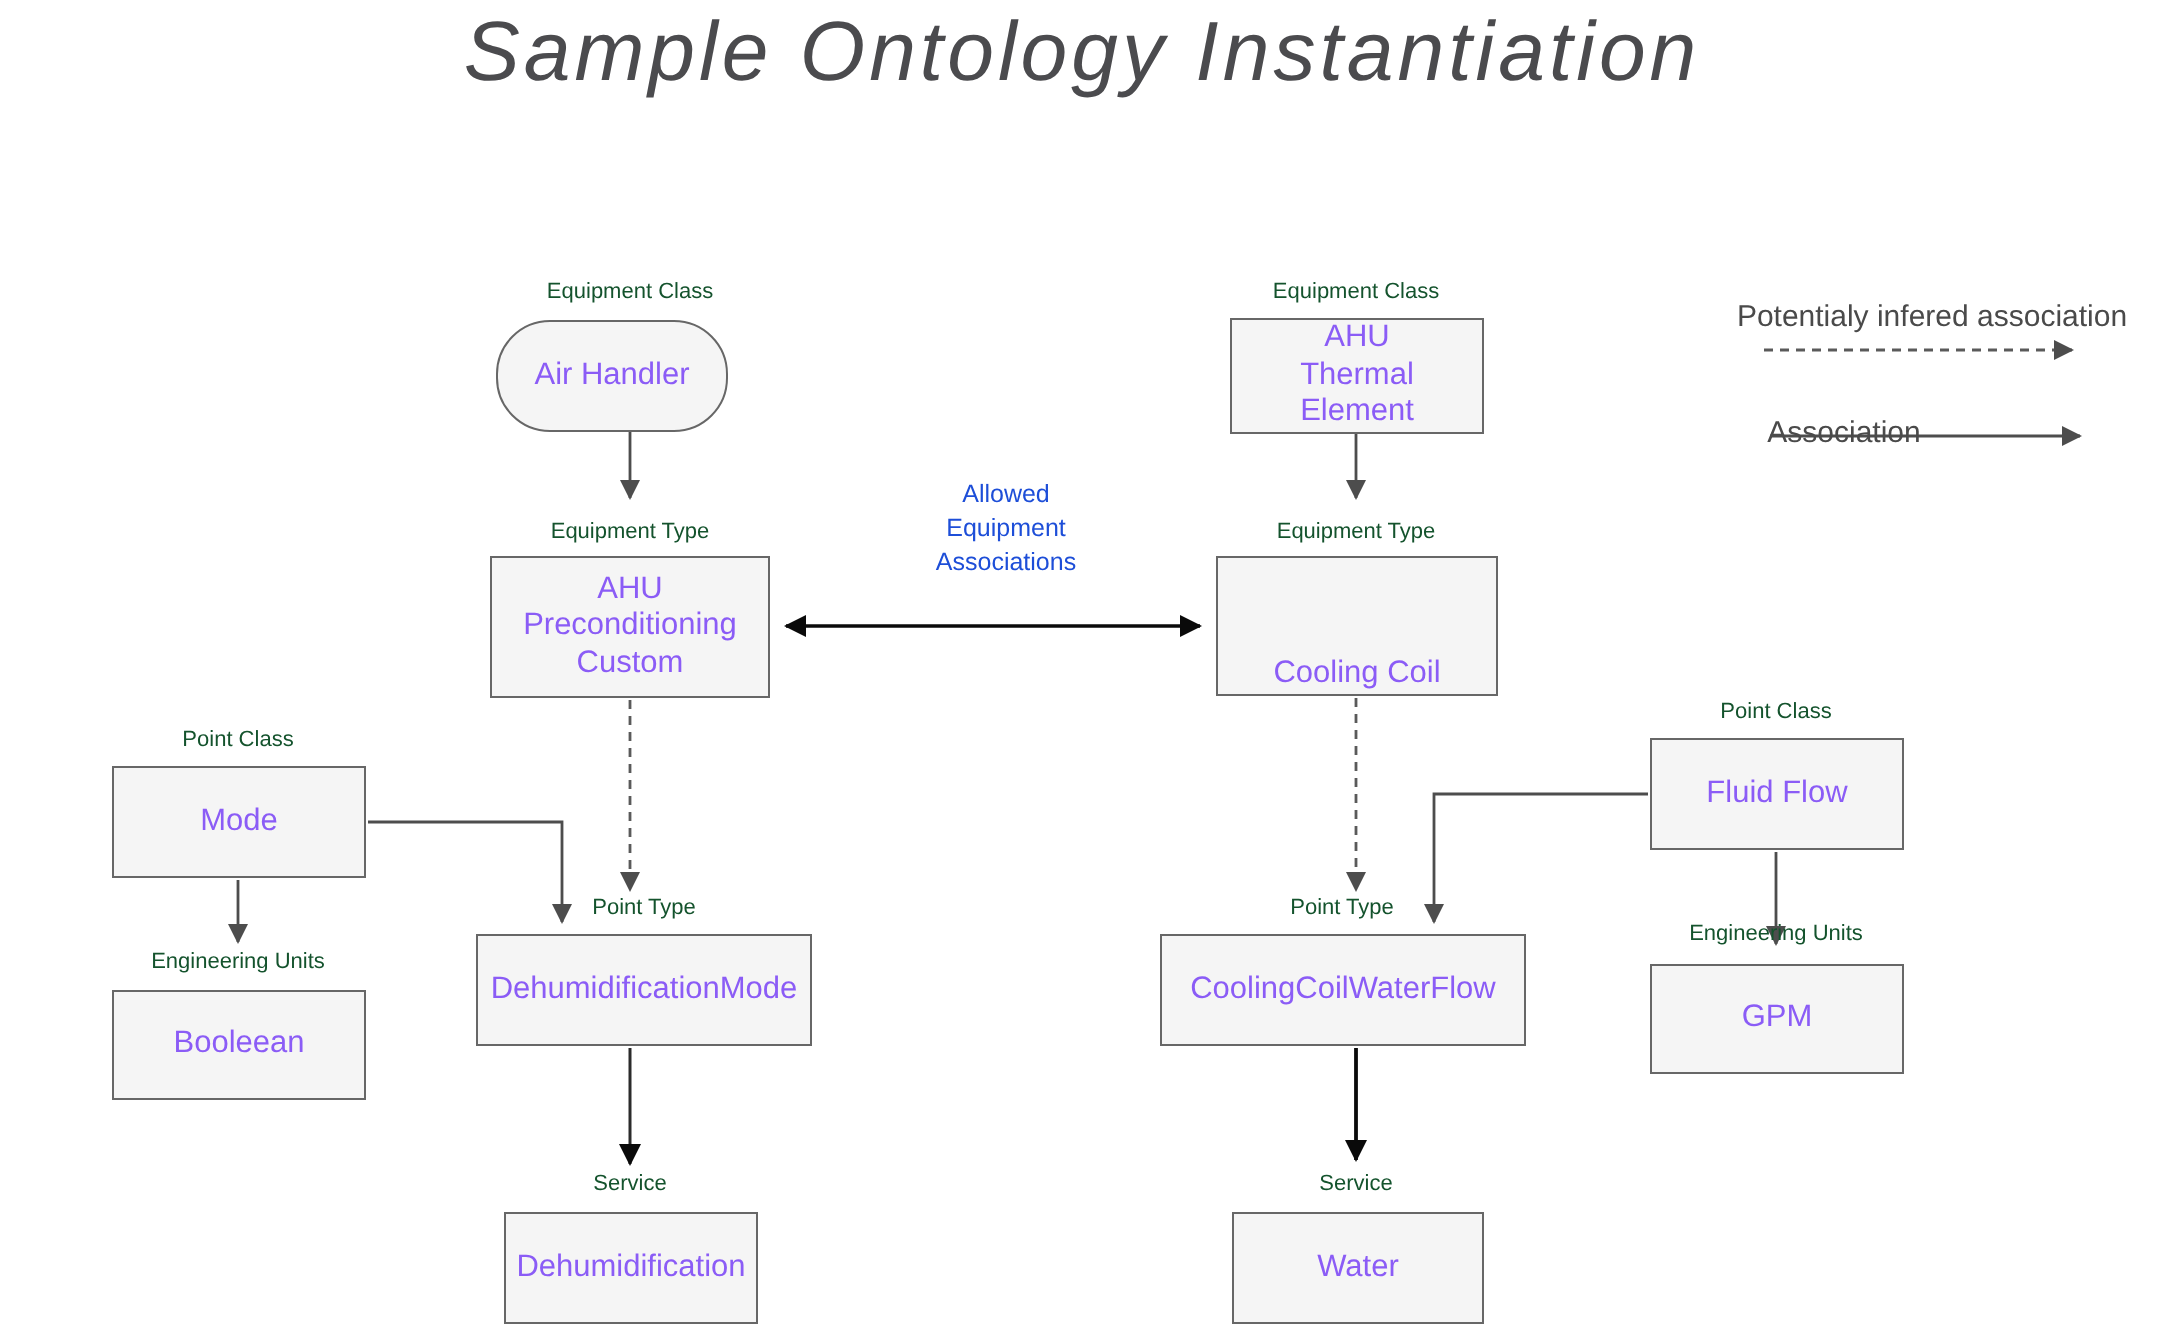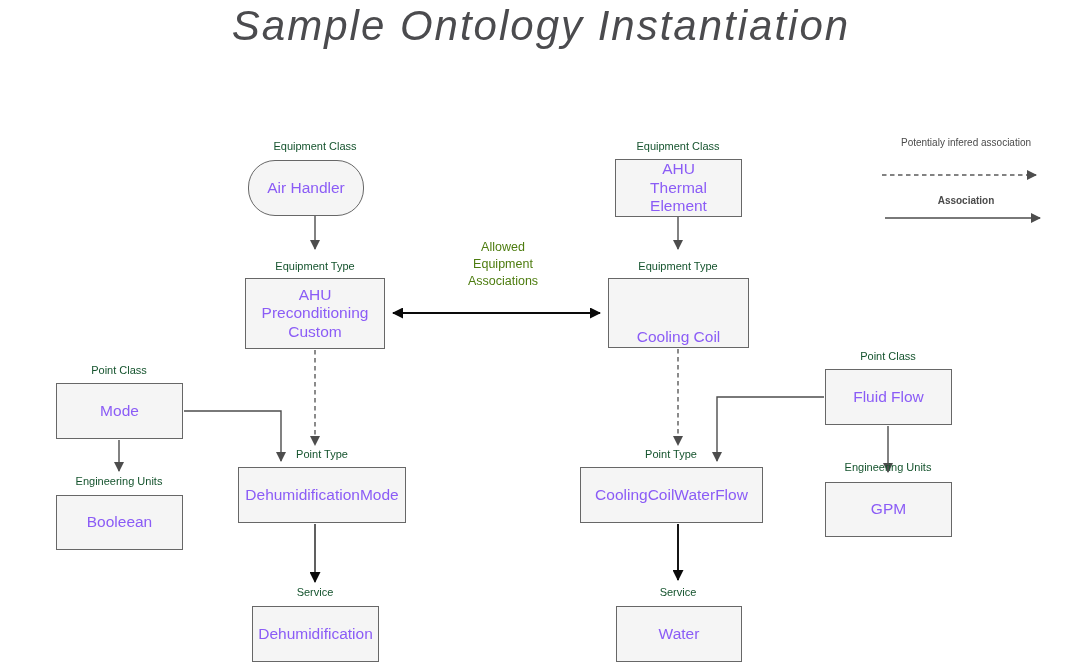--- a/index.html
+++ b/index.html
@@ -49,29 +49,30 @@
     white-space: nowrap;
     font-size: 11px;
     color: #14532d;
   }
   .edge-label {
     position: absolute;
     transform: translateX(-50%);
     text-align: center;
     font-size: 12.5px;
     line-height: 1.35;
-    color: #4d7c0f;
+    color: #1d4ed8;
     white-space: pre-line;
   }
   .legend-label {
     position: absolute;
     transform: translateX(-50%);
     white-space: nowrap;
-    font-size: 10px;
+    font-size: 15px;
     color: #4a4a4a;
+    margin-top: 13px;
   }
 </style>
 </head>
 <body>
 
 <div id="canvas">
 
   <div class="title">Sample Ontology Instantiation</div>
 
   <svg class="connectors" viewBox="0 0 1082 671" xmlns="http://www.w3.org/2000/svg">
@@ -104,21 +105,21 @@
 
     <line x1="315" y1="524" x2="315" y2="582" stroke="#2b2b2b" stroke-width="1.5" marker-end="url(#mk-black)"></line>
 
     <line x1="678" y1="524" x2="678" y2="580" stroke="#0a0a0a" stroke-width="1.9" marker-end="url(#mk-black)"></line>
 
     <line x1="882" y1="175" x2="1036" y2="175" stroke="#5a5a5a" stroke-width="1.4" stroke-dasharray="4.5 3.5" marker-end="url(#mk-gray)"></line>
     <line x1="885" y1="218" x2="1040" y2="218" stroke="#4d4d4d" stroke-width="1.4" marker-end="url(#mk-gray)"></line>
   </svg>
 
   <div class="legend-label" style="left:966px; top:137px;">Potentialy infered association</div>
-  <div class="legend-label" style="left:966px; top:195px;font-weight:bold;">Association</div>
+  <div class="legend-label" style="left:922px; top:195px;">Association</div>
 
   <div class="edge-label" style="left:503px; top:239px;">Allowed
 Equipment
 Associations</div>
 
   <div class="cat-label" style="left:315px; top:140px;">Equipment Class</div>
   <div class="cat-label" style="left:315px; top:260px;">Equipment Type</div>
   <div class="cat-label" style="left:678px; top:140px;">Equipment Class</div>
   <div class="cat-label" style="left:678px; top:260px;">Equipment Type</div>
   <div class="cat-label" style="left:119px; top:364px;">Point Class</div>

